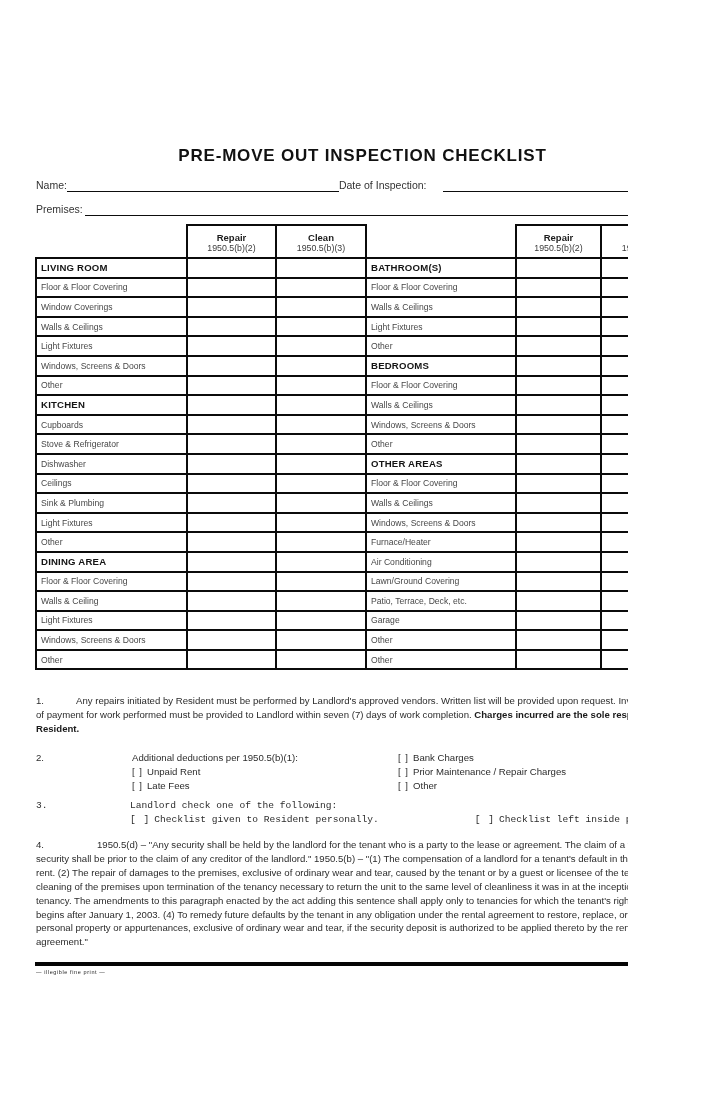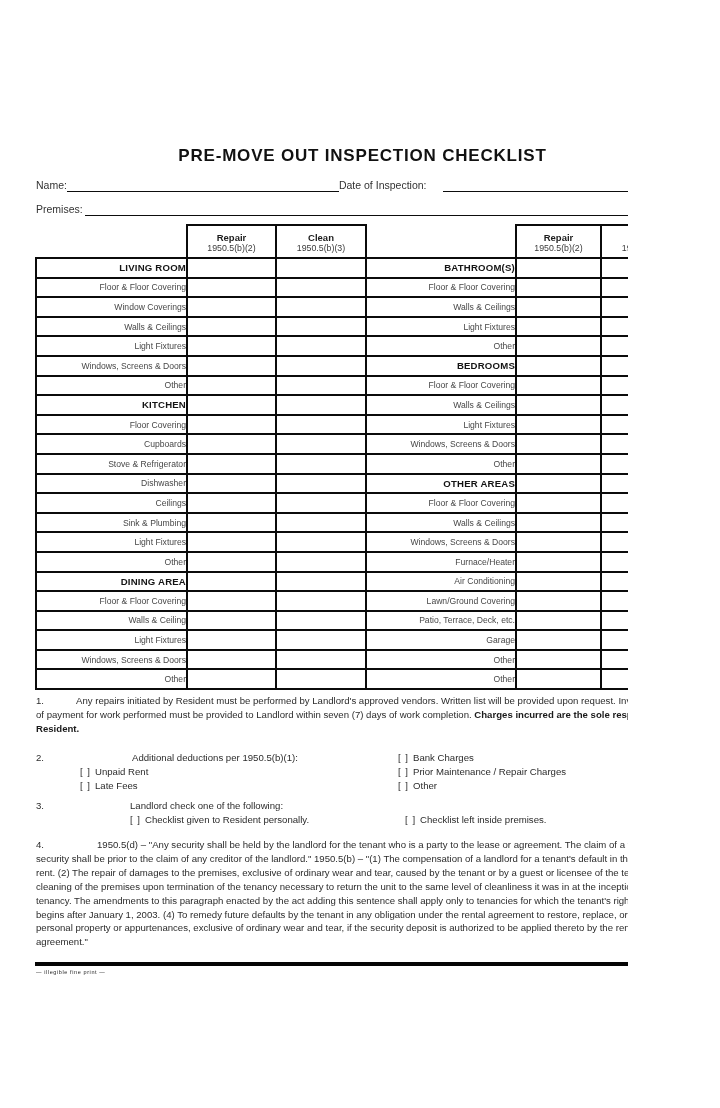--- a/index.html
+++ b/index.html
@@ -29,38 +29,38 @@
 
   
   .tbl-wrap{position:absolute;left:35px;top:224px;}
   table{border-collapse:collapse;table-layout:fixed;width:655px;}
   td,th{margin:0;padding:0;overflow:hidden;white-space:nowrap;}
   thead tr{height:33px;}
   .h-lbl{border:none;background:transparent;}
   .h-chk{border:2px solid #0b0b0b;text-align:center;vertical-align:middle;margin-top:8px;}
   .h-chk .hname{font-size:9.5px;font-weight:bold;color:#1c1c1c;line-height:11px;padding-top:2px;}
   .h-chk .hcode{font-size:8.8px;font-weight:normal;color:#3a3a3a;line-height:11px;}
-  tbody tr{height:19.6px;text-align:right;}
+  tbody tr{height:19.6px;}
   tbody td{border:2px solid #0b0b0b;}
   td.lbl{font-size:8.6px;color:#474747;padding-left:4px;vertical-align:middle;}
   td.lbl.sec{font-size:9.6px;font-weight:bold;color:#141414;letter-spacing:0.2px;}
   td.chk{background:#fff;}
 
   
   .sec-block{position:absolute;left:36px;width:656px;font-size:9.6px;line-height:14px;color:#2c2c2c;}
   .num{display:inline-block;vertical-align:top;}
   .s1{top:694px;}
   .s1 .num{width:40px;}
   .s1 .bold{font-weight:bold;color:#1a1a1a;}
   .s2{top:751px;}
   .s2-left{position:absolute;left:0;top:0;}
   .s2 .head-line .num{width:96px;}
-  .s2 .opt{margin-left:44px;}
+  .s2 .opt{margin-left:96px;}
   .s2-right{position:absolute;left:362px;top:0;}
-  .s3{top:799px;}
+  .s3{top:799px;font-family:Liberation Mono, monospace;}
   .s3 .num{width:94px;}
   .s3 .opts{margin-left:94px;display:flex;}
   .s3 .opt2{margin-left:96px;}
   .s4{top:838px;line-height:13.9px;}
   .s4 .num{width:61px;}
   .cb{letter-spacing:1px;}
   .opt-label{margin-left:4px;}
 
   
   .foot-rule{position:absolute;left:35px;top:962px;width:667px;height:4px;background:#050505;}
@@ -186,28 +186,20 @@
           </tr>
           <tr>
             <td class="lbl sec">KITCHEN</td>
             <td class="chk"></td>
             <td class="chk"></td>
             <td class="lbl">Walls &amp; Ceilings</td>
             <td class="chk"></td>
             <td class="chk"></td>
           </tr>
           <tr>
-            <td class="lbl">Floor Covering</td>
-            <td class="chk"></td>
-            <td class="chk"></td>
-            <td class="lbl">Light Fixtures</td>
-            <td class="chk"></td>
-            <td class="chk"></td>
-          </tr>
-          <tr>
             <td class="lbl">Cupboards</td>
             <td class="chk"></td>
             <td class="chk"></td>
             <td class="lbl">Windows, Screens &amp; Doors</td>
             <td class="chk"></td>
             <td class="chk"></td>
           </tr>
           <tr>
             <td class="lbl">Stove &amp; Refrigerator</td>
             <td class="chk"></td>

